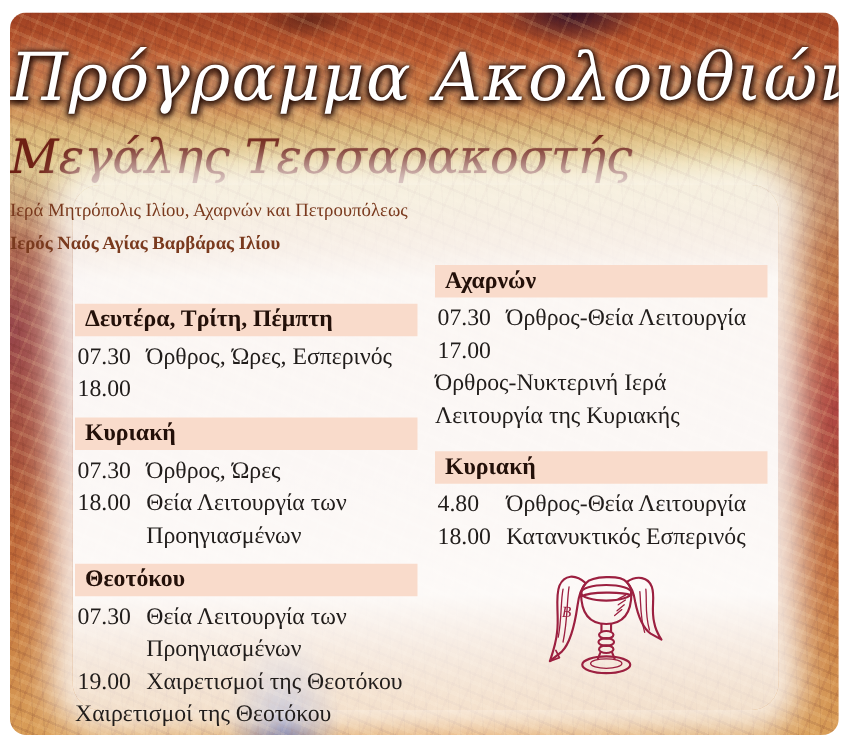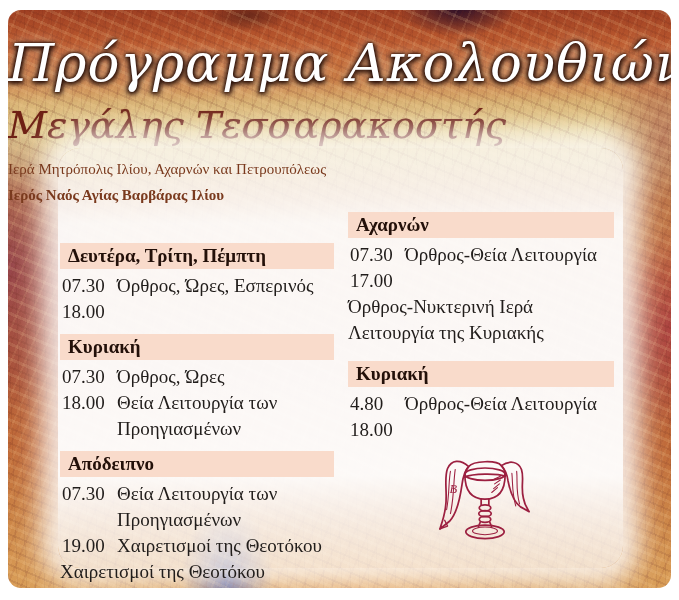--- a/index.html
+++ b/index.html
@@ -104,21 +104,21 @@
           <span class="svc">Όρθρος, Ώρες</span>
         </div>
         <div class="row">
           <span class="time">18.00</span>
           <span class="svc">Θεία Λειτουργία των
 Προηγιασμένων</span>
         </div>
       </div>
 
       <div class="day-section">
-        <div class="day-header">Απόδειπνο</div>
+        <div class="day-header">Θεοτόκου</div>
         <div class="row">
           <span class="time">07.30</span>
           <span class="svc">Θεία Λειτουργία των
 Προηγιασμένων</span>
         </div>
         <div class="row">
           <span class="time">19.00</span>
           <span class="svc">Χαιρετισμοί της Θεοτόκου</span>
         </div>
         <div class="row">
@@ -147,20 +147,21 @@
       </div>
 
       <div class="day-section" style="margin-top:6px;">
         <div class="day-header">Κυριακή</div>
         <div class="row">
           <span class="time">4.80</span>
           <span class="svc">Όρθρος-Θεία Λειτουργία</span>
         </div>
         <div class="row">
           <span class="time">18.00</span>
+          <span class="svc">Κατανυκτικός Εσπερινός</span>
         </div>
       </div>
 
     </div>
   </div>
 
   <div class="chalice">
     <svg viewBox="0 0 100 112" fill="none" stroke="#9c2040" stroke-width="1.8" stroke-linecap="round" stroke-linejoin="round">
 
       <path d="M33,17 C24,9 15,10 11,19 C7,29 11,44 9,58 C8,68 5,76 3,82 L13,74 C21,66 24,50 26,36 C27,28 29,21 33,17 Z"></path>

